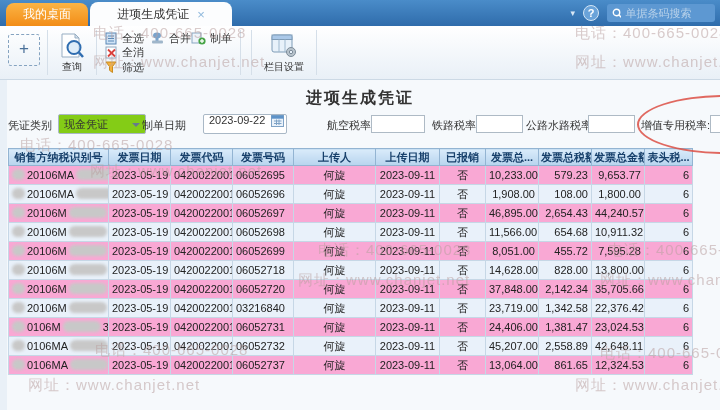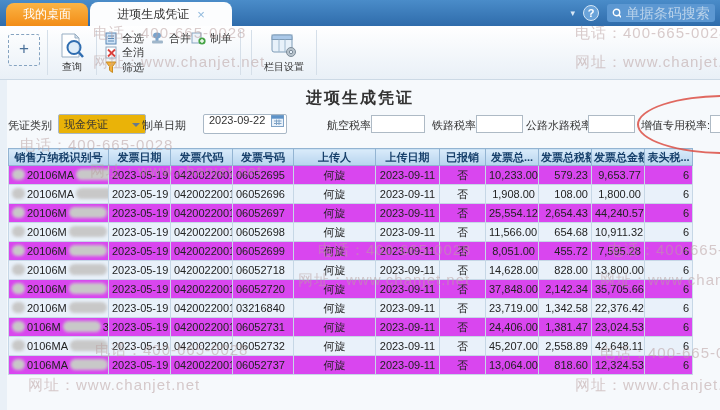--- a/index.html
+++ b/index.html
@@ -15,21 +15,21 @@
   .tab-active{position:absolute;left:90px;top:2px;width:142px;height:24px;
           background:#fcfdfe;border-radius:8px 8px 0 0;color:#333;font-size:12px;
           display:flex;align-items:center;justify-content:center;gap:8px;cursor:pointer;}
   .tab-close{color:#8fb8dc;font-size:13px;line-height:13px;cursor:pointer;}
   .top-right{position:absolute;right:5px;top:4px;display:flex;align-items:center;gap:8px;}
   .chevron{color:#d9e8f6;font-size:9px;}
   .help{width:16px;height:16px;border-radius:50%;background:#6aa3d9;border:1px solid #d4e6f6;
         color:#fff;font-size:11px;line-height:15px;text-align:center;font-weight:bold;box-sizing:border-box;}
   .searchbox{width:108px;height:18px;background:#5d98d2;border-radius:3px;
         display:flex;align-items:center;padding:0 5px;gap:4px;box-sizing:border-box;}
-  .searchbox input{background:transparent;border:0;outline:0;color:#eaf3fb;font-size:14px;width:100%;padding:0;text-align:center;}
+  .searchbox input{background:transparent;border:0;outline:0;color:#eaf3fb;font-size:11px;width:100%;padding:0;}
   .searchbox input::placeholder{color:#b9d2ea;}
 
   
   .toolbar{position:absolute;left:0;top:26px;width:720px;height:54px;box-sizing:border-box;
            background:linear-gradient(#ffffff,#e9f0f7);border-bottom:1px solid #ccd9e5;
            display:flex;align-items:stretch;padding:2px 4px;z-index:4;}
   .tb-sep{width:1px;background:#d5dfe9;margin:2px 5px;}
   .plus-btn{width:30px;height:30px;margin:6px 2px 0 4px;border:1px dashed #85a3c0;border-radius:3px;
             color:#4a7099;font-size:17px;line-height:28px;text-align:center;cursor:pointer;}
   .tb-big{display:flex;flex-direction:column;align-items:center;justify-content:space-between;
@@ -39,37 +39,37 @@
   .tb-small{display:flex;align-items:center;gap:4px;font-size:11px;color:#333;height:14px;cursor:pointer;}
   .tb-stack2{display:flex;flex-direction:row;justify-content:space-around;padding:3px 3px;}
 
   
   .content{position:absolute;left:0;top:80px;width:720px;height:330px;background:#f6f9fc;}
   .left-edge{position:absolute;left:0;top:0;bottom:0;width:7px;background:#e9f0f7;}
   .page-title{text-align:center;padding-top:8px;font-size:16px;font-weight:bold;color:#333;letter-spacing:2px;}
 
   .filters{position:absolute;left:0;top:33px;width:584px;height:24px;font-size:11px;color:#333;}
   .f-label{position:absolute;top:5px;white-space:nowrap;}
-  .f-select{position:absolute;left:58px;top:1px;width:88px;height:20px;background:#eab308;
+  .f-select{position:absolute;left:58px;top:1px;width:88px;height:20px;background:#84cc16;
             border:1px solid #a9b8c6;border-radius:2px;line-height:18px;padding-left:5px;
             box-sizing:border-box;cursor:pointer;font-family:Liberation Serif, serif;}
   .f-caret{position:absolute;right:5px;top:8px;width:0;height:0;
             border-left:4px solid transparent;border-right:4px solid transparent;border-top:4px solid #667a8c;}
   .f-date{position:absolute;left:203px;top:1px;width:84px;height:20px;background:#fff;
           border:1px solid #a9b8c6;border-radius:2px;box-sizing:border-box;
           display:flex;align-items:center;justify-content:space-between;padding:0 2px 8px 5px;}
   .f-input{position:absolute;top:2px;height:18px;background:#fff;border:1px solid #aebac5;
            box-sizing:border-box;font-size:11px;padding:0 3px;outline:0;}
 
   .vat-circle{position:absolute;left:637px;top:15px;width:172px;height:55px;
           border:2px solid #dc4f44;border-radius:50%;z-index:60;pointer-events:none;opacity:.85;}
 
   
   .grid{position:absolute;left:8px;top:68px;}
-  table{border-collapse:collapse;table-layout:fixed;width:684px;font-size:11px;background:#d946ef;}
+  table{border-collapse:collapse;table-layout:fixed;width:684px;font-size:11px;background:#f9a8d4;}
   th{height:16px;background:linear-gradient(#d9ebfa,#b7d4ee);border:1px solid #93b4d2;
      color:#17406b;font-weight:bold;font-size:11px;padding:0 2px;white-space:nowrap;overflow:hidden;cursor:pointer;}
   td{height:18px;border:1px solid #c6d7e6;padding:0 3px;white-space:nowrap;overflow:hidden;color:#222;}
   tbody tr:nth-child(even) td{background:#e9f1fa;}
   td.c,th.c{text-align:center;} td.r{text-align:right;} td.l{text-align:left;}
   .redact{display:inline-block;height:11px;border-radius:6px;background:#c8c8c8;
           filter:blur(1.4px);vertical-align:-1px;}
   .redact.sm{width:13px;margin-right:2px;}
   .redact.lg{width:38px;margin:0 2px;}
 
@@ -278,21 +278,21 @@
             <td class="r">6</td>
           </tr>
           <tr>
             <td class="l"><span class="redact sm"></span>20106M<span class="redact lg"></span>N</td>
             <td class="c">2023-05-19</td>
             <td class="l">042002200113</td>
             <td class="l">06052697</td>
             <td class="c">何旋</td>
             <td class="c">2023-09-11</td>
             <td class="c">否</td>
-            <td class="r">25,554.12</td>
+            <td class="r">46,895.00</td>
             <td class="r">2,654.43</td>
             <td class="r">44,240.57</td>
             <td class="r">6</td>
           </tr>
           <tr>
             <td class="l"><span class="redact sm"></span>20106M<span class="redact lg"></span>3N</td>
             <td class="c">2023-05-19</td>
             <td class="l">042002200113</td>
             <td class="l">06052698</td>
             <td class="c">何旋</td>
@@ -383,21 +383,21 @@
           </tr>
           <tr>
             <td class="l"><span class="redact sm"></span>0106MA<span class="redact lg"></span>N</td>
             <td class="c">2023-05-19</td>
             <td class="l">042002200113</td>
             <td class="l">06052737</td>
             <td class="c">何旋</td>
             <td class="c">2023-09-11</td>
             <td class="c">否</td>
             <td class="r">13,064.00</td>
-            <td class="r">818.60</td>
+            <td class="r">861.65</td>
             <td class="r">12,324.53</td>
             <td class="r">6</td>
           </tr>
         </tbody>
     </table>
   </div>
 </div>
 
 <div class="wm" style="left: 93px; top: 24px;">电话：400-665-0028</div>
 <div class="wm" style="left: 575px; top: 24px;">电话：400-665-0028</div>

